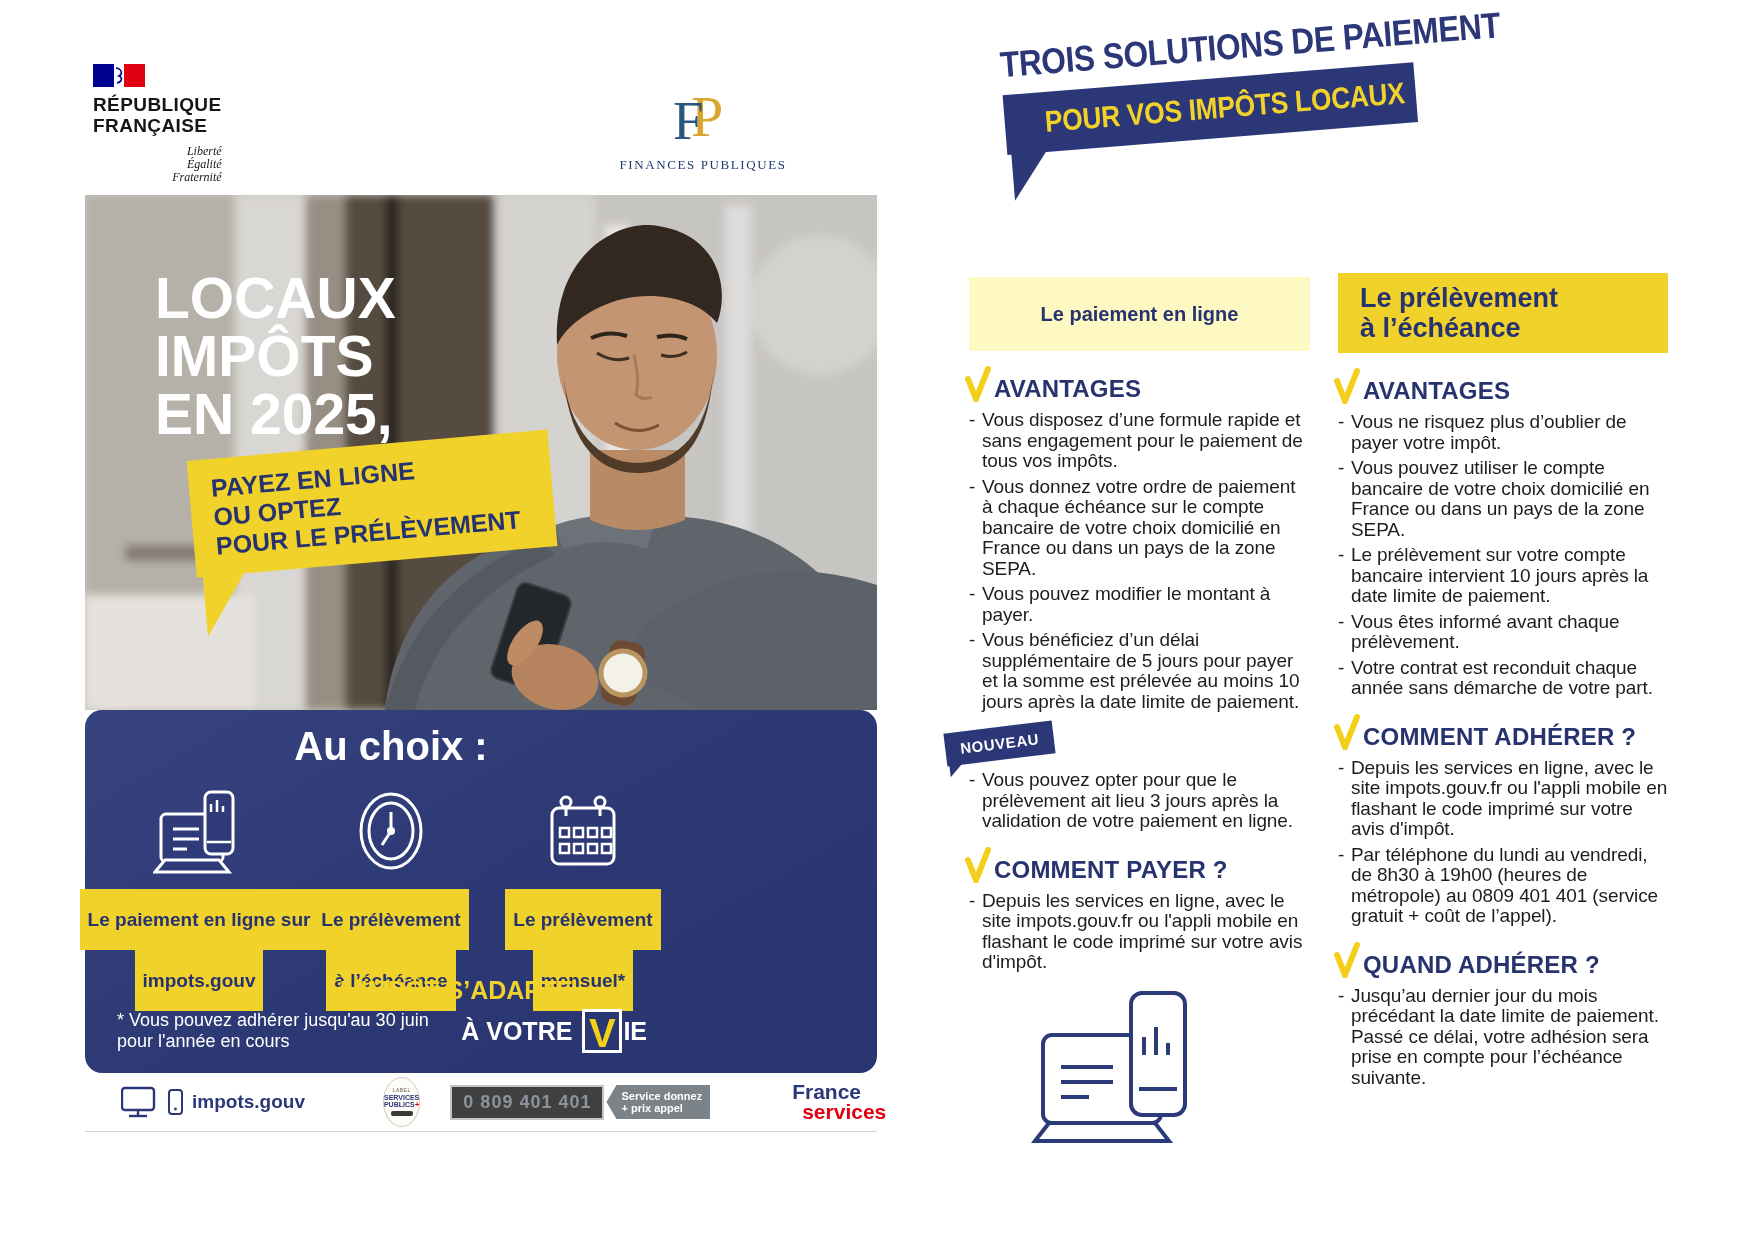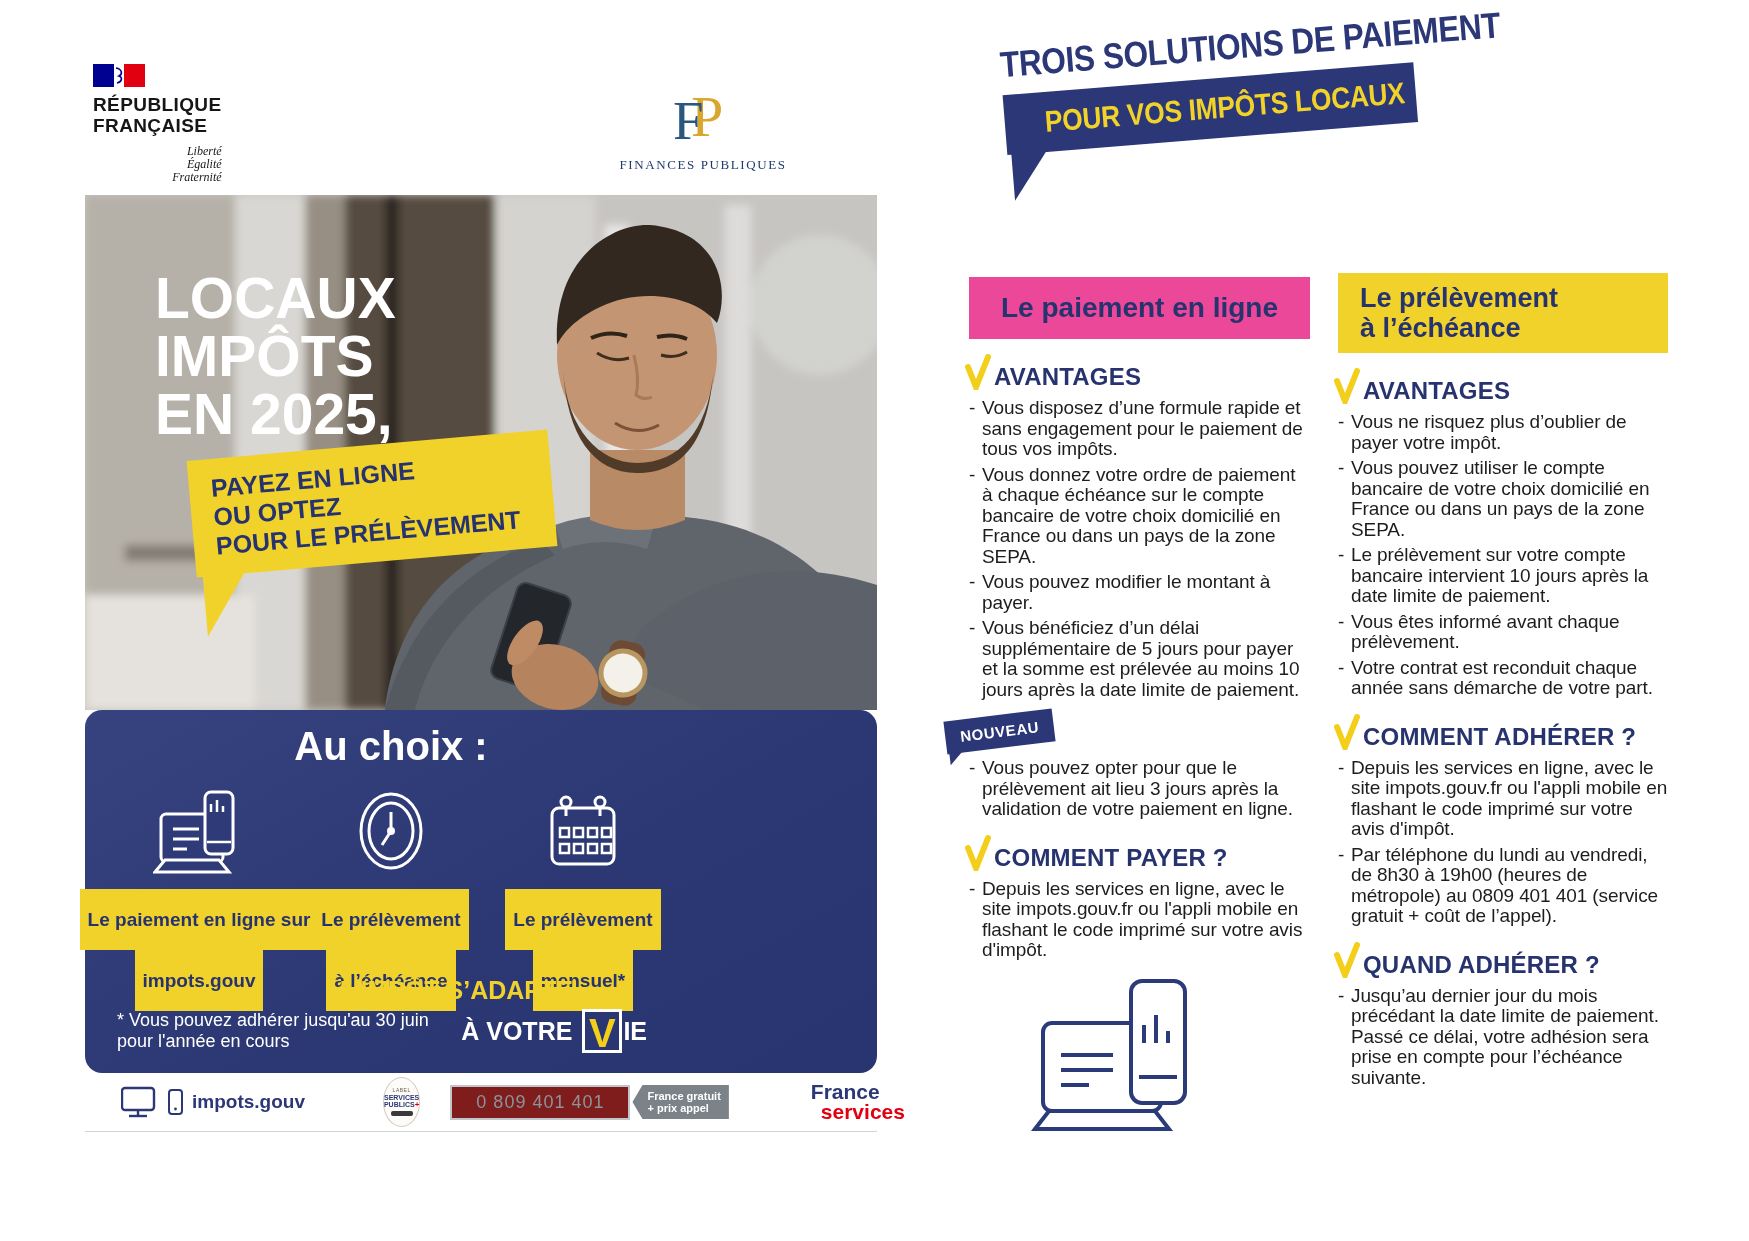--- a/index.html
+++ b/index.html
@@ -68,33 +68,33 @@
   .f-site span{color:#2b3776;font-weight:800;font-size:19px;}
   .f-div{width:1px;height:40px;background:#2b3776;margin-left:42px;}
   .f-badge{margin-left:36px;width:48px;height:48px;border-radius:50%;background:#fdfcf9;border:1px solid #d4ccbd;
            display:flex;flex-direction:column;align-items:center;justify-content:center;line-height:1;}
   .f-badge .b1{font-size:5px;letter-spacing:.5px;color:#6b5f4c;margin-bottom:1px;}
   .f-badge .b2{font-size:7px;font-weight:800;color:#2b3776;}
   .f-badge .b3{font-size:7px;font-weight:800;color:#2b3776;}
   .f-badge .bplus{color:#e1000f;font-size:8px;font-weight:800;}
   .f-badge .bbar{width:22px;height:5px;background:#3a3a3a;border-radius:2px;margin-top:2px;}
   .f-phone{display:flex;align-items:center;margin-left:30px;}
-  .f-num{border:2px solid #c2c6ca;background:#7f1d1d;color:#8d939a;font-weight:400;font-size:18px;
-         padding:5px 24px;letter-spacing:1px;white-space:nowrap;}
+  .f-num{border:2px solid #c2c6ca;background:#404040;color:#8d939a;font-weight:700;font-size:18px;
+         padding:5px 11px;letter-spacing:1px;white-space:nowrap;}
   .f-note{margin-left:2px;background:#7b8288;color:#fff;font-weight:700;font-size:11px;line-height:12px;
           padding:5px 8px 5px 15px;clip-path:polygon(10px 0,100% 0,100% 100%,10px 100%,0 50%);white-space:nowrap;}
   .f-brand{margin-left:40px;line-height:20px;}
   .f-brand .b-fr{color:#2b3776;font-weight:800;font-size:21px;}
   .f-brand .b-sv{display:block;color:#e1000f;font-weight:800;font-size:21px;margin-left:10px;margin-top:-2px;}
 
   
   .col1{left:969px;top:277px;width:341px;}
   .col2{left:1338px;top:273px;width:330px;}
-  .col-head{background:#ec4899;height:62px;display:flex;align-items:center;justify-content:center;
-            color:#27336e;font-weight:800;font-size:28px;}
+  .col-head{background:#fef9c3;height:74px;display:flex;align-items:center;justify-content:center;
+            color:#27336e;font-weight:800;font-size:20px;}
   .col-head2{background:#f1d22b;height:80px;display:flex;flex-direction:column;justify-content:center;
             padding-left:22px;color:#27336e;font-weight:800;font-size:27px;line-height:30px;}
   .sec-head{display:flex;align-items:flex-end;margin:15px 0 8px -4px;}
   .sec-title{color:#27336e;font-weight:800;font-size:24px;letter-spacing:.2px;margin-left:3px;line-height:26px;}
   .blt{position:relative;padding-left:13px;margin-bottom:5px;font-size:19px;line-height:20.5px;color:#1d1d1b;letter-spacing:-.1px;}
   .blt:before{content:"-";position:absolute;left:0;top:0;}
   .nouveau{position:relative;display:inline-block;background:#2b3776;color:#fff;font-weight:800;font-size:15px;
            letter-spacing:.6px;padding:8px 15px;transform:rotate(-7deg);margin:10px 0 10px -24px;}
   .nouveau:after{content:"";position:absolute;left:2px;bottom:-11px;width:0;height:0;
            border-top:12px solid #2b3776;border-right:13px solid transparent;}
@@ -302,21 +302,21 @@
     <div class="f-div"></div>
     <div class="f-badge">
       <div class="b1">LABEL</div>
       <div class="b2">SERVICES</div>
       <div class="b3"><span>PUBLICS</span><span class="bplus">+</span></div>
       <div class="bbar"></div>
     </div>
     <div class="f-phone">
       <div class="f-num">0 809 401 401</div>
       <div class="f-note">
-        <div>France gratuit</div>
+        <div>Service donnez</div>
         <div>+ prix appel</div>
       </div>
     </div>
     <div class="f-div"></div>
     <div class="f-brand">
       <span class="b-fr">France</span>
       <span class="b-sv">services</span>
     </div>
   </div>
 

